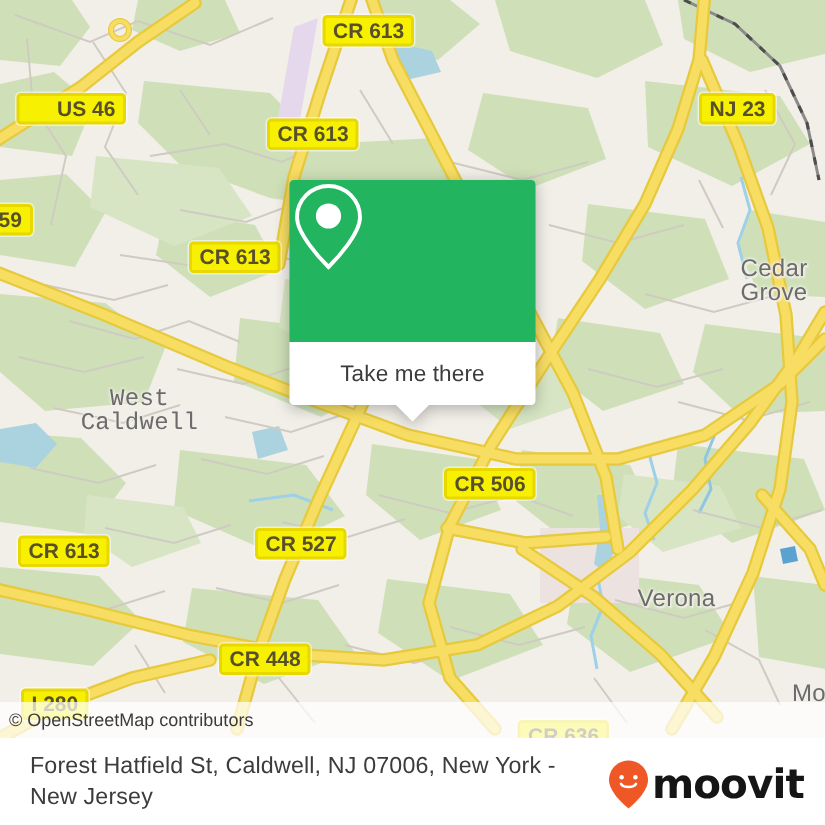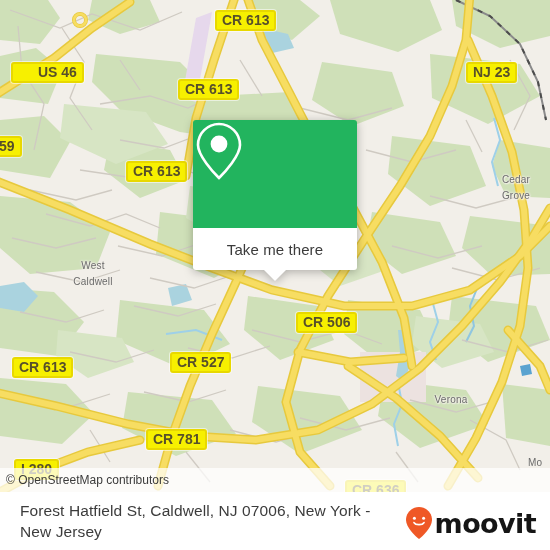--- a/index.html
+++ b/index.html
@@ -7,21 +7,21 @@
        font-family:"Liberation Sans","DejaVu Sans",sans-serif;}
 
   #app{position:relative;width:550px;height:550px;overflow:hidden;background:#fff;}
 
   
   #map{position:absolute;left:0;top:0;width:550px;height:492px;overflow:hidden;
        background:#f2efe9;}
   #map svg{position:absolute;left:0;top:0;}
 
   
-  .place{position:absolute;color:#6b6b6b;font-size:10px;line-height:16px;
+  .place{position:absolute;color:#6b6b6b;font-size:16px;line-height:16px;
          letter-spacing:.2px;text-align:center;white-space:pre;
          text-shadow:0 0 2px #f2efe9,0 0 2px #f2efe9,0 0 3px #f2efe9,1px 1px 1px #f2efe9;}
 
   
   .shield{position:absolute;background:#f7f000;border:2px solid #e8d800;
           border-radius:3px;color:#4a4400;font-weight:bold;font-size:14px;
           line-height:12px;padding:2px 5px 3px 5px;white-space:nowrap;
           box-shadow:0 0 0 1px rgba(255,255,255,.55);}
   .shield span{color:#57502a;}
 
@@ -195,37 +195,37 @@
 
         <g fill="none" stroke="#e7c93d" stroke-width="4">
           <circle cx="80" cy="20" r="6"></circle>
         </g>
         <g fill="none" stroke="#f7dd62" stroke-width="2.5">
           <circle cx="80" cy="20" r="6"></circle>
         </g>
       </g>
     </svg>
 
-    <div class="place" style="left:50px;top:258px;width:86px;">West
+    <div class="place" style="left:50px;top:258px;width:86px;font-family:Liberation Mono, monospace;">West
 Caldwell</div>
     <div class="place" style="left:483px;top:172px;width:66px;">Cedar
 Grove</div>
     <div class="place" style="left:418px;top:350px;width:66px;margin-top:42px;">Verona</div>
     <div class="place" style="left:528px;top:455px;width:30px;text-align:left;">Mo</div>
 
     <div class="shield" style="left:215px;top:10px;"><span>CR 613</span></div>
     <div class="shield" style="left:11px;top:62px;padding-left:25px;"><span>US 46</span></div>
     <div class="shield" style="left:466px;top:62px;"><span>NJ 23</span></div>
     <div class="shield" style="left:178px;top:79px;"><span>CR 613</span></div>
     <div class="shield" style="left:-8px;top:136px;"><span>59</span></div>
     <div class="shield" style="left:126px;top:161px;"><span>CR 613</span></div>
     <div class="shield" style="left:296px;top:312px;"><span>CR 506</span></div>
     <div class="shield" style="left:12px;top:357px;"><span>CR 613</span></div>
     <div class="shield" style="left:170px;top:352px;"><span>CR 527</span></div>
-    <div class="shield" style="left:146px;top:429px;"><span>CR 781</span></div>
+    <div class="shield" style="left:146px;top:429px;"><span>CR 448</span></div>
     <div class="shield" style="left:14px;top:459px;text-align:right;"><span>I 280</span></div>
     <div class="shield" style="left:345px;top:480px;"><span>CR 636</span></div>
 
     <div id="callout">
       <div id="callout-green">
         <svg width="52" height="62" viewBox="0 0 52 62">
           <path d="M26,4 C14.4,4 5,13.4 5,25 C5,35.5 20,52 26,58 C32,52 47,35.5 47,25 C47,13.4 37.6,4 26,4 Z" fill="none" stroke="#ffffff" stroke-width="2.6"></path>
           <circle cx="26" cy="24" r="8.4" fill="#ffffff"></circle>
         </svg>
       </div>

